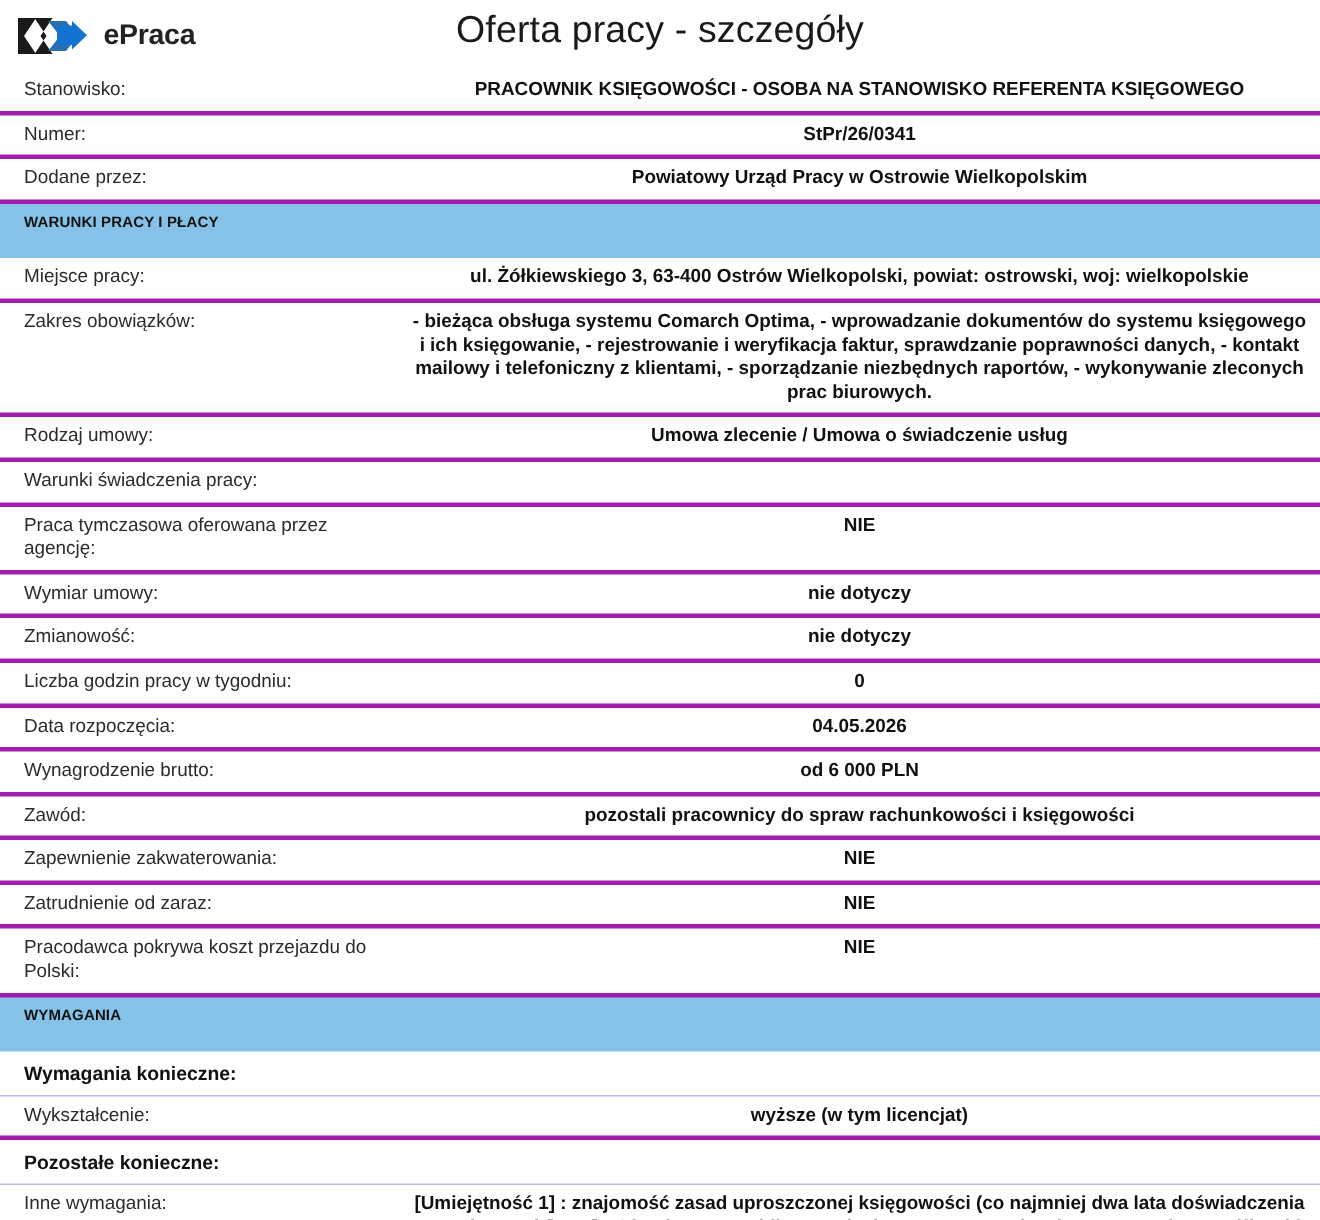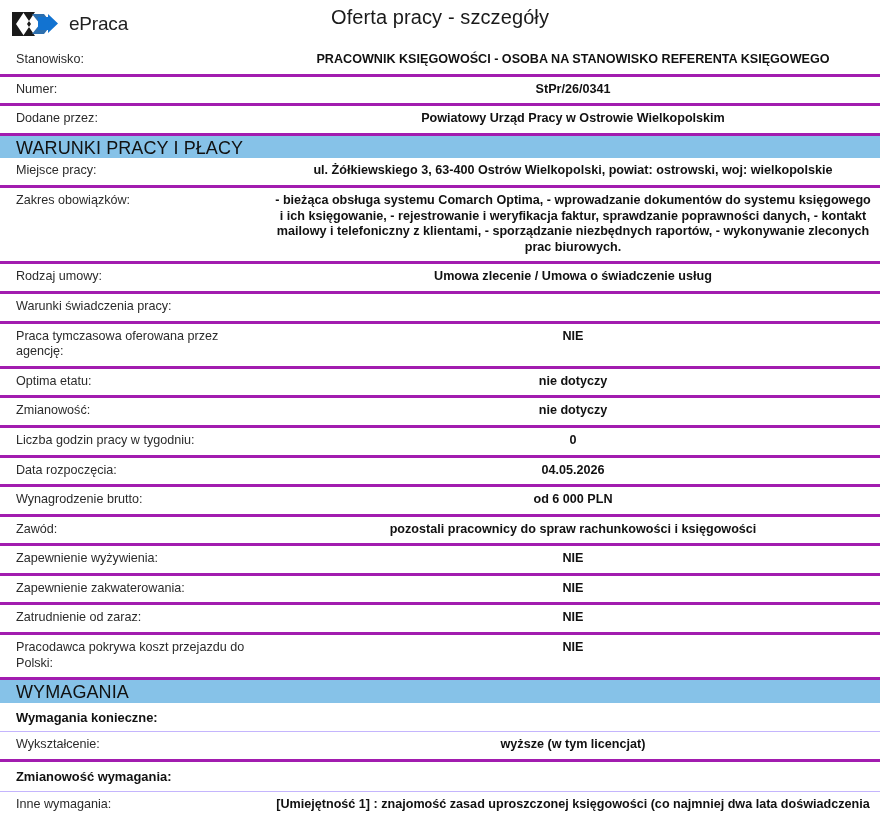--- a/index.html
+++ b/index.html
@@ -33,30 +33,30 @@
     align-items: center;
     gap: 7px;
   }
   .brand-mark {
     width: 52px;
     height: 30px;
     display: block;
   }
   .brand-name {
     font-size: 19px;
-    font-weight: normal;
+    font-weight: bold;
     color: #222;
     letter-spacing: -0.2px;
   }
   .page-title {
     position: absolute;
     left: 0; right: 0;
     top: 6px;
     text-align: center;
-    font-size: 20px;
+    font-size: 25px;
     color: #1a1a1a;
     font-weight: normal;
     letter-spacing: 0.1px;
   }
 
   
   .tbl {
     width: 880px;
     border-collapse: collapse;
     table-layout: fixed;
@@ -77,24 +77,24 @@
   }
   td.value {
     color: #111;
     font-weight: bold;
     text-align: center;
   }
 
   tr.section-row td {
     background: #86c2e8;
     color: #111;
-    font-weight: normal;
-    font-size: 18px;
+    font-weight: bold;
+    font-size: 10px;
     padding-top: 5px;
-    padding-bottom: 2px;
+    padding-bottom: 16px;
     border-bottom: none;
     letter-spacing: 0.1px;
   }
   tr.subsection-row td {
     color: #111;
     font-weight: bold;
     font-size: 12.9px;
     padding-top: 7px;
     padding-bottom: 6px;
     border-bottom: 1px solid #c4b5fd;
@@ -153,21 +153,21 @@
         </tr>
         <tr class="field-row">
           <td class="label">Warunki świadczenia pracy:</td>
           <td class="value"></td>
         </tr>
         <tr class="field-row">
           <td class="label">Praca tymczasowa oferowana przez agencję:</td>
           <td class="value">NIE</td>
         </tr>
         <tr class="field-row">
-          <td class="label">Optima etatu:</td>
+          <td class="label">Wymiar umowy:</td>
           <td class="value">nie dotyczy</td>
         </tr>
         <tr class="field-row">
           <td class="label">Zmianowość:</td>
           <td class="value">nie dotyczy</td>
         </tr>
         <tr class="field-row">
           <td class="label">Liczba godzin pracy w tygodniu:</td>
           <td class="value">0</td>
         </tr>
@@ -177,24 +177,20 @@
         </tr>
         <tr class="field-row">
           <td class="label">Wynagrodzenie brutto:</td>
           <td class="value">od 6 000 PLN</td>
         </tr>
         <tr class="field-row">
           <td class="label">Zawód:</td>
           <td class="value">pozostali pracownicy do spraw rachunkowości i księgowości</td>
         </tr>
         <tr class="field-row">
-          <td class="label">Zapewnienie wyżywienia:</td>
-          <td class="value">NIE</td>
-        </tr>
-        <tr class="field-row">
           <td class="label">Zapewnienie zakwaterowania:</td>
           <td class="value">NIE</td>
         </tr>
         <tr class="field-row">
           <td class="label">Zatrudnienie od zaraz:</td>
           <td class="value">NIE</td>
         </tr>
         <tr class="field-row">
           <td class="label">Pracodawca pokrywa koszt przejazdu do Polski:</td>
           <td class="value">NIE</td>
@@ -203,21 +199,21 @@
           <td colspan="2">WYMAGANIA</td>
         </tr>
         <tr class="subsection-row">
           <td colspan="2">Wymagania konieczne:</td>
         </tr>
         <tr class="field-row">
           <td class="label">Wykształcenie:</td>
           <td class="value">wyższe (w tym licencjat)</td>
         </tr>
         <tr class="subsection-row">
-          <td colspan="2">Zmianowość wymagania:</td>
+          <td colspan="2">Pozostałe konieczne:</td>
         </tr>
         <tr class="field-row">
           <td class="label">Inne wymagania:</td>
           <td class="value">[Umiejętność 1] : znajomość zasad uproszczonej księgowości (co najmniej dwa lata doświadczenia zawodowego) [Inne] : Oferujemy: - stabilne comiesięczne wynagrodzenie oraz premię, - możliwość rozwoju zawodowego oraz zdobywanie doświadczenia, - praca w zgranym i doświadczonym zespole, - karta multi-sport.</td>
         </tr>
       </tbody>
   </table>
 
 </div>
 

